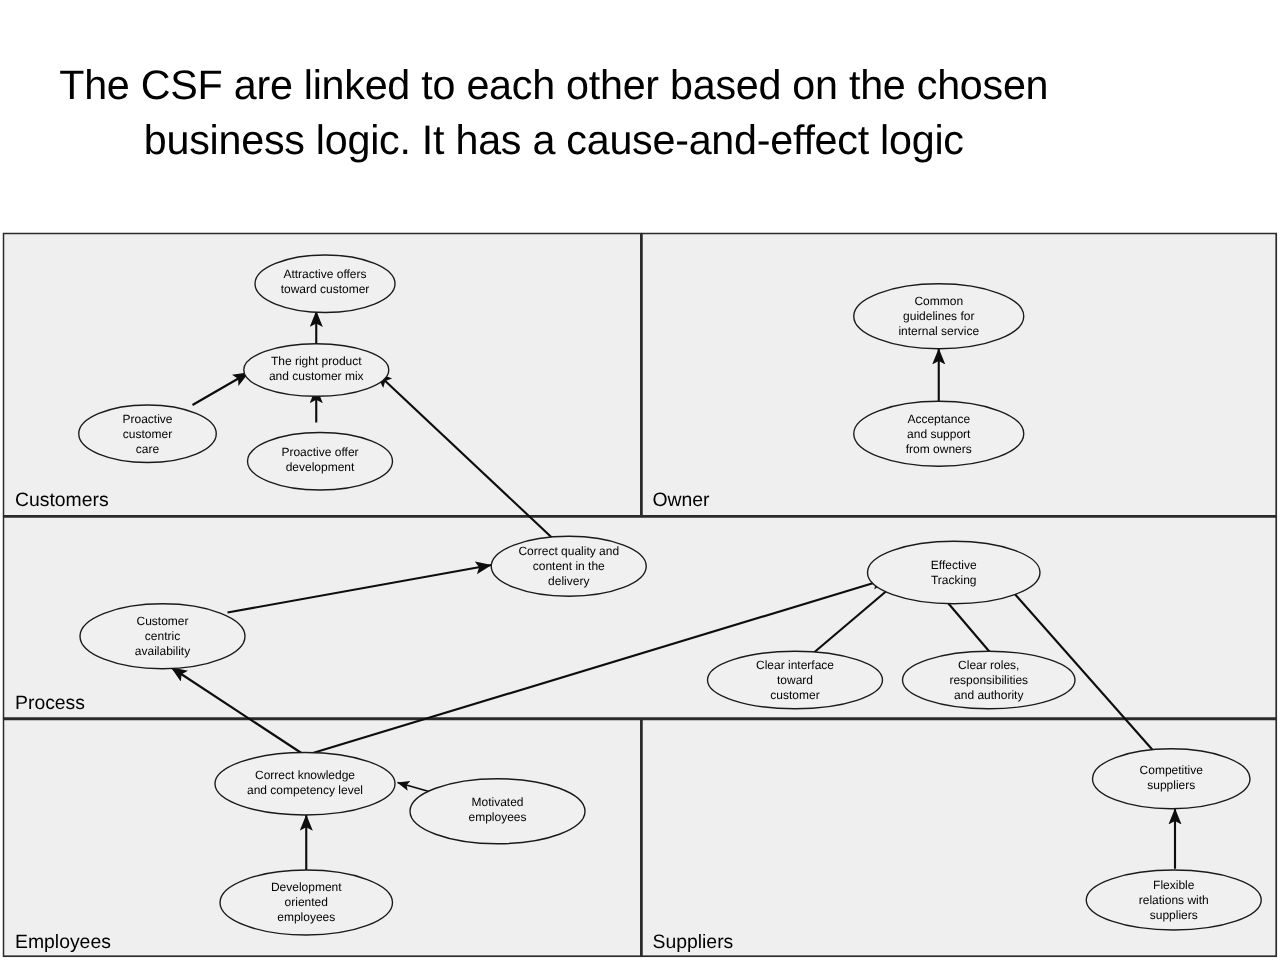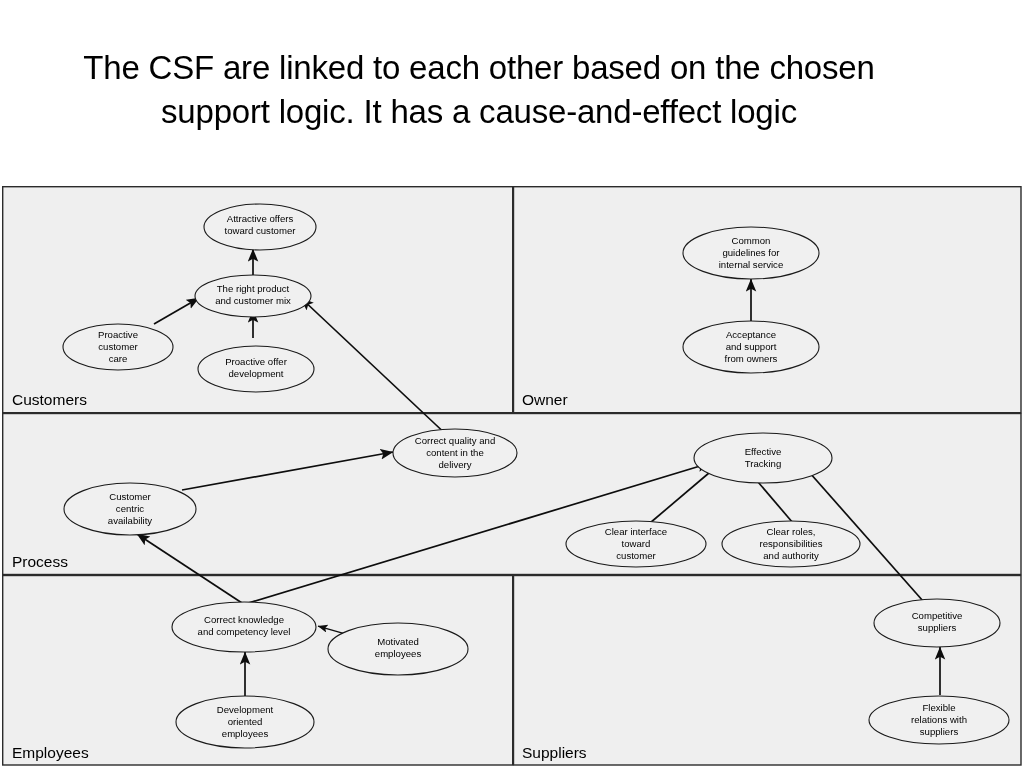--- a/index.html
+++ b/index.html
@@ -15,21 +15,20 @@
   
   #title{
     position:absolute;left:0;top:46px;width:886px;
     text-align:center;
     font-family:"Liberation Sans", sans-serif;
     font-size:33px;
     line-height:44px;
     font-weight:400;
     color:#000000;
     letter-spacing:-0.2px;
-    padding-left:36px;
   }
   #title .line{display:block;}
 
   
   #diagram{
     position:absolute;left:2px;top:186px;
     width:1020px;height:580px;
   }
   #diagram svg{display:block;}
 
@@ -65,21 +64,21 @@
     fill:none;
   }
 </style>
 </head>
 <body>
 
 <div id="page">
 
   <div id="title">
     <span class="line">The CSF are linked to each other based on the chosen</span>
-    <span class="line">support logic. It has a cause-and-effect logic</span>
+    <span class="line">business logic. It has a cause-and-effect logic</span>
   </div>
 
   <div id="diagram">
     <svg width="1020" height="580" viewBox="0 0 1020 580" xmlns="http://www.w3.org/2000/svg">
       <defs>
         <marker id="ah" markerWidth="9" markerHeight="9" refX="7.4" refY="3.1" orient="auto" markerUnits="strokeWidth">
           <path d="M0,0 L7.6,3.1 L0,6.2 L1.6,3.1 z" fill="#0d0d0d"></path>
         </marker>
       </defs>
 

